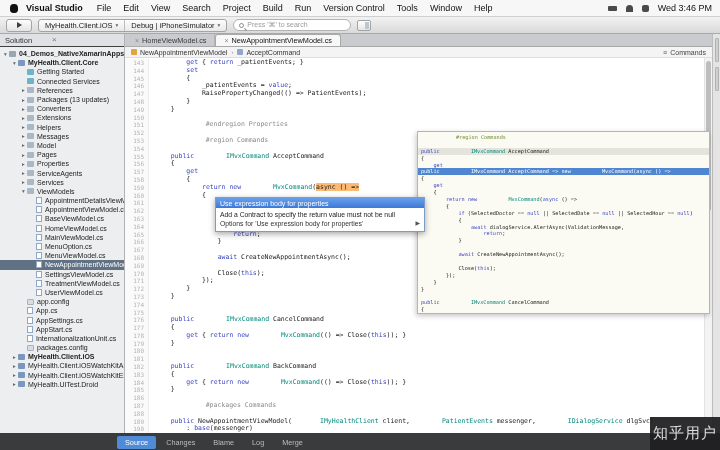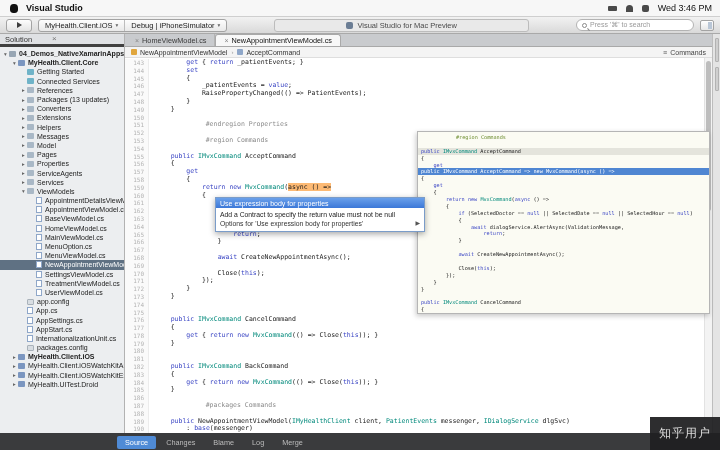--- a/index.html
+++ b/index.html
@@ -30,21 +30,21 @@
   .searchbox{width:118px;height:12px;background:#fff;border:1px solid #b3b3b3;border-radius:7px;display:flex;align-items:center;padding:0 5px;gap:3px;font-size:7px;color:#9a9a9a;flex:none;}
   .mag{width:5px;height:5px;border:1px solid #8a8a8a;border-radius:50%;position:relative;flex:none;}
   .mag::after{content:"";position:absolute;width:3px;height:1px;background:#8a8a8a;transform:rotate(45deg);left:4px;top:5px;}
   .viewtoggle{width:14px;height:11px;border:1px solid #a3a3a3;border-radius:2px;background:linear-gradient(#fff,#e6e6e6);position:relative;flex:none;}
   .viewtoggle::after{content:"";position:absolute;right:1px;top:1px;bottom:1px;width:4px;background:#b9c6d6;}
 
   
   .main{display:flex;height:399px;}
 
   .sidebar{width:125px;background:#eceef0;border-right:1px solid #b2b2b2;display:flex;flex-direction:column;flex:none;}
-  .sb-header{height:13px;background:#dfe1e4;border-bottom:3px solid #404040;display:flex;align-items:center;font-size:7.5px;color:#333;padding:0 5px;gap:20px;}
+  .sb-header{height:13px;background:#dfe1e4;border-bottom:1px solid #404040;display:flex;align-items:center;font-size:7.5px;color:#333;padding:0 5px;gap:20px;}
   .sb-close{color:#777;font-size:8px;line-height:8px;}
   .tree{flex:1;overflow:hidden;padding-top:2px;}
   .trow{height:9.2px;display:flex;align-items:center;font-size:7px;color:#222;white-space:nowrap;overflow:hidden;}
   .trow.sel{background:#5f7183;color:#fff;}
   .arrow{width:7px;font-size:5.5px;color:#666;text-align:center;flex:none;}
   .trow.sel .arrow{color:#ddd;}
   .ticon{width:7px;height:6px;flex:none;margin-right:3px;border-radius:1px;}
   .ticon.solution{background:#98a6b3;}
   .ticon.project{background:#7b96c0;}
   .ticon.folder{background:#a9b8c6;}
@@ -65,21 +65,21 @@
   .cicon.c2{background:#8fa7c9;}
   .csep{color:#999;font-size:6px;}
   .crumb-right{margin-left:auto;display:flex;align-items:center;gap:3px;color:#444;}
   .menu-glyph{font-size:7px;color:#555;}
 
   .codearea{flex:1;position:relative;overflow:hidden;font-family:"DejaVu Sans Mono",monospace;font-size:6.5px;background:#fff;}
   .gutter{position:absolute;left:0;top:1px;bottom:0;width:24px;background:#fafafa;border-right:1px solid #ececec;text-align:right;padding-right:4px;color:#b3b3b3;}
   .lnum{height:7.8px;line-height:7.8px;font-size:6px;}
   .code{position:absolute;left:30px;top:1px;right:10px;}
   .cline{height:7.8px;line-height:7.8px;white-space:pre;}
-  .p{color:#1a1a1a;} .k{color:#3a45c4;} .t{color:#00897b;} .r{color:#8b8b8b;margin-left:35px;}
+  .p{color:#1a1a1a;} .k{color:#3a45c4;} .t{color:#00897b;margin-left:28px;} .r{color:#8b8b8b;margin-left:35px;}
   .h{color:#1a1a1a;background:#fdba74;}
 
   .tooltip{position:absolute;left:90px;top:139px;width:210px;z-index:6;border:1px solid #7a9cc9;background:#fff;box-shadow:0 2px 6px rgba(0,0,0,.35);font-family:"Liberation Sans",sans-serif;}
   .tt-title{height:10px;background:linear-gradient(#6aa0ea,#3c78d8);color:#fff;font-size:7px;display:flex;align-items:center;padding:0 4px;white-space:nowrap;}
   .tt-body{padding:2px 4px 3px;font-size:6.8px;color:#222;line-height:9px;}
   .tt-opt{display:flex;justify-content:space-between;align-items:center;color:#333;}
   .tt-arrow{color:#555;font-size:6px;margin-left:4px;}
 
   .panel{position:absolute;right:2px;top:97px;width:293px;height:183px;background:#fbfbf3;border:1px solid #b5b5b5;box-shadow:-1px 2px 5px rgba(0,0,0,.22);font-family:"DejaVu Sans Mono",monospace;font-size:5.2px;overflow:hidden;padding:2px 0;z-index:5;}
   .prow{height:6.9px;line-height:6.9px;white-space:pre;padding:0 3px;}
@@ -95,28 +95,41 @@
   .docktab{width:4px;height:24px;background:#cfcfcf;border:1px solid #b2b2b2;border-radius:1px;}
 
   
   .bottombar{height:18px;background:#3a3b3d;display:flex;align-items:center;padding-left:117px;gap:2px;}
   .btab{font-size:7.3px;color:#bdbdbd;padding:2px 8px;border-radius:2px;}
   .btab.active{background:#4f8bd6;color:#fff;}
   .b-right{margin-left:auto;display:flex;align-items:center;gap:11px;margin-right:78px;font-size:7.3px;color:#c2c2c2;}
   .bbtn{display:flex;align-items:center;gap:3px;margin-top:24px;}
   .bicon{width:6px;height:6px;border:1px solid #9a9a9a;border-radius:1px;flex:none;}
 
-  .watermark{position:absolute;right:0;bottom:0;width:70px;height:33px;background:rgba(32,32,34,.94);display:flex;align-items:center;justify-content:center;font-size:12px;color:#dcdcdc;letter-spacing:1px;z-index:20;font-family:"Liberation Sans",sans-serif;}
+  .watermark{position:absolute;right:0;bottom:0;width:70px;height:33px;background:rgba(32,32,34,.94);display:flex;align-items:center;justify-content:center;font-size:15px;color:#dcdcdc;letter-spacing:1px;z-index:20;font-family:"Liberation Sans",sans-serif;}
 </style>
 </head>
 <body>
 
 <div class="menubar">
   <span class="apple"></span>
   <span class="mb-app">Visual Studio</span>
+  <span style="display:flex;">
+      <span class="mb-item">File</span>
+      <span class="mb-item">Edit</span>
+      <span class="mb-item">View</span>
+      <span class="mb-item">Search</span>
+      <span class="mb-item">Project</span>
+      <span class="mb-item">Build</span>
+      <span class="mb-item">Run</span>
+      <span class="mb-item">Version Control</span>
+      <span class="mb-item">Tools</span>
+      <span class="mb-item">Window</span>
+      <span class="mb-item">Help</span>
+    </span>
   <span class="mb-right">
     <span class="mb-shape sh-batt"></span>
     <span class="mb-shape sh-wifi"></span>
     <span class="mb-shape sh-sq"></span>
     <span class="clock">Wed 3:46 PM</span>
   </span>
 </div>
 
 <div class="toolbar">
   <span class="runbtn">
@@ -124,24 +137,20 @@
     </span>
   <span class="selgroup">
     <span class="selseg">
       <span>MyHealth.Client.iOS</span>
       <span class="chev">▾</span>
     </span>
     <span class="selseg">
       <span>Debug | iPhoneSimulator</span>
       <span class="chev">▾</span>
     </span>
-  </span>
-  <span class="statuspill">
-    <span class="status-ico"></span>
-    <span>Visual Studio for Mac Preview</span>
   </span>
   <span class="searchbox">
     <span class="mag"></span>
     <span>Press '⌘' to search</span>
   </span>
   <span class="viewtoggle"></span>
 </div>
 
 <div class="main">
 

